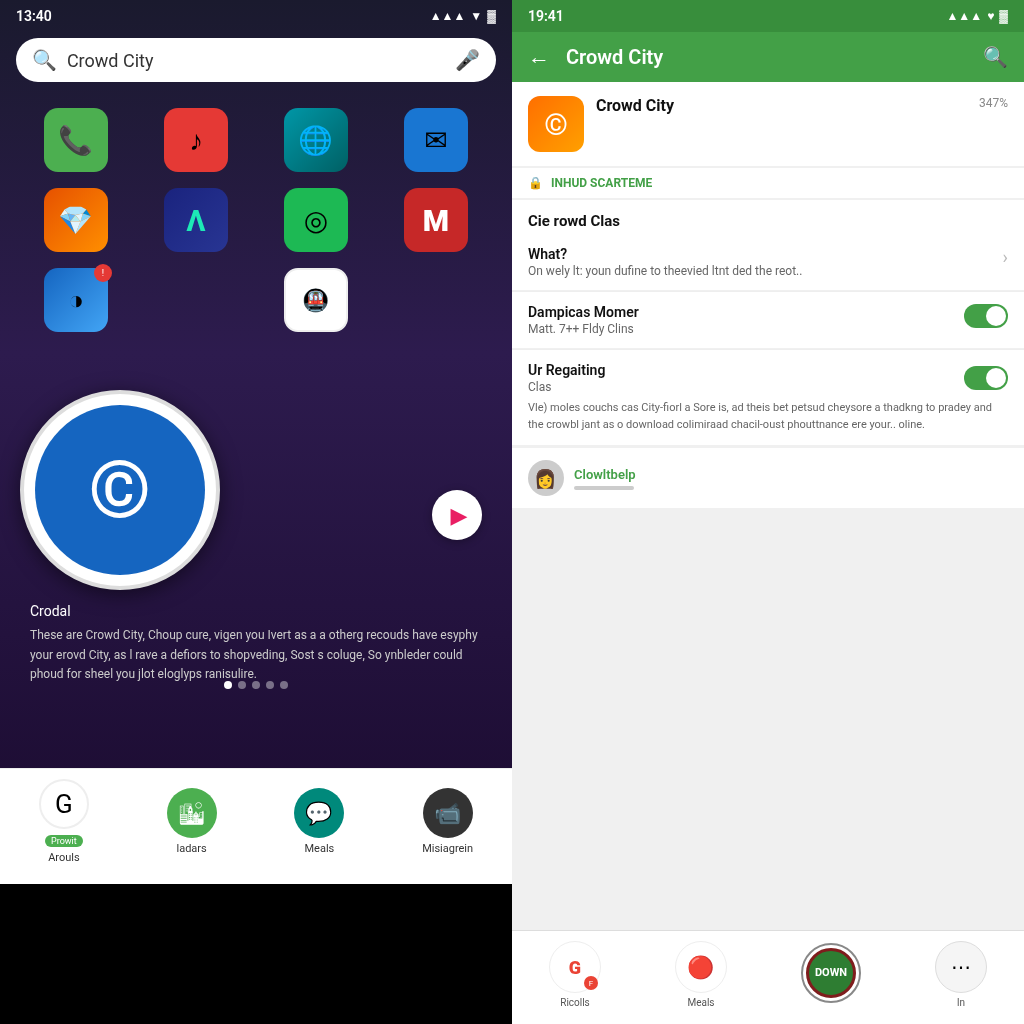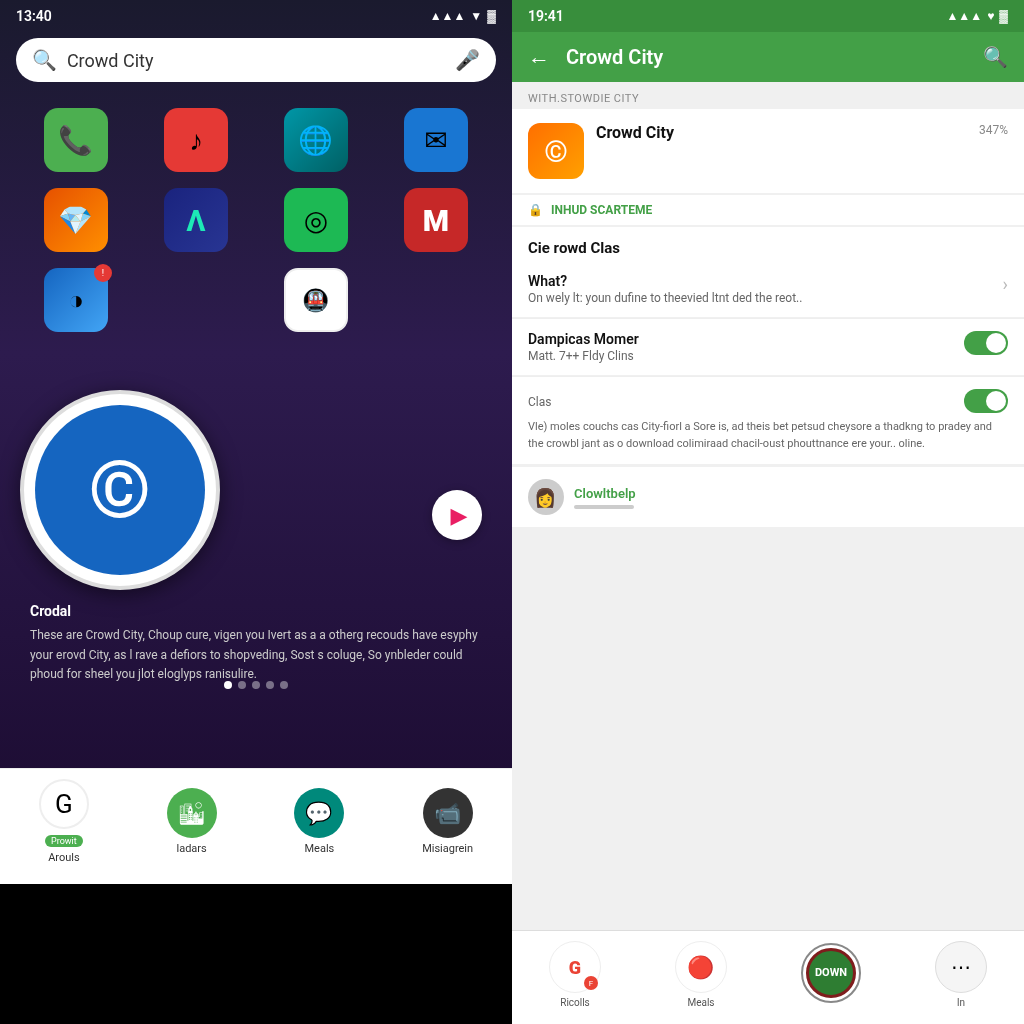--- a/index.html
+++ b/index.html
@@ -518,21 +518,21 @@
     <div class="crowd-city-inner">
       <span>©</span>
     </div>
   </div>
 
   <div class="play-button-right">
     <span style="color:#E91E63;font-size:22px;margin-left:4px">▶</span>
   </div>
 
   <div class="description-text">
-    <div style="font-weight:700;font-size:14px;color:#fff;margin-bottom:4px">Crodal</div>
+    <div style="font-weight:400;font-size:14px;color:#fff;margin-bottom:4px">Crodal</div>
     <div>These are Crowd City, Choup cure, vigen you Ivert as a a otherg recouds have esyphy your erovd City, as l rave a defiors to shopveding, Sost s coluge, So ynbleder could phoud for sheel you jlot eloglyps ranisulire.</div>
   </div>
 
   <div class="pagination-dots">
     <div class="dot active"></div>
     <div class="dot"></div>
     <div class="dot"></div>
     <div class="dot"></div>
     <div class="dot"></div>
   </div>
@@ -570,21 +570,20 @@
   </div>
 
   <div class="app-header">
     <span style="font-size:22px;cursor:pointer">←</span>
     <span class="app-header-title">Crowd City</span>
     <span style="font-size:20px;cursor:pointer">🔍</span>
   </div>
 
   <div class="content-area">
 
-    <div class="section-label">WITH.STOWDIE CITY</div>
 
     <div class="app-result-card">
       <div class="app-result-icon">
         <span style="font-size:30px;color:#fff">©</span>
       </div>
       <div class="app-result-info">
         <div class="app-result-name">Crowd City</div>
       </div>
       <div class="app-result-rating">347%</div>
     </div>
@@ -611,20 +610,21 @@
           <div class="detail-row-title">Dampicas Momer</div>
           <div class="detail-row-sub">Matt. 7++ Fldy Clins</div>
         </div>
         <div class="toggle"></div>
       </div>
       <div class="divider"></div>
 
       <div class="detail-row" style="flex-direction:column;align-items:flex-start;">
         <div style="display:flex;justify-content:space-between;align-items:center;width:100%;">
           <div class="detail-row-content">
+            <div class="detail-row-title">Ur Regaiting</div>
             <div class="detail-row-sub">Clas</div>
           </div>
           <div class="toggle"></div>
         </div>
         <div style="font-size:11px;color:#666;margin-top:6px;line-height:1.5;">Vle) moles couchs cas City-fiorl a Sore is, ad theis bet petsud cheysore a thadkng to pradey and the crowbl jant as o download colimiraad chacil-oust phouttnance ere your.. oline.</div>
       </div>
     </div>
 
     <div class="review-row">
       <div class="review-avatar">👩</div>

